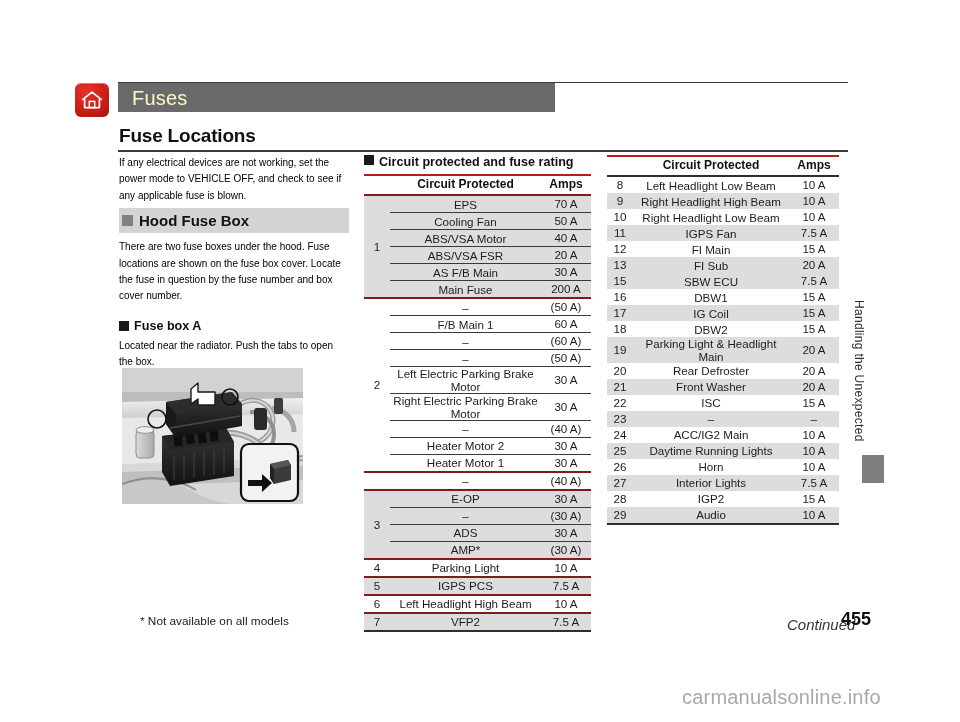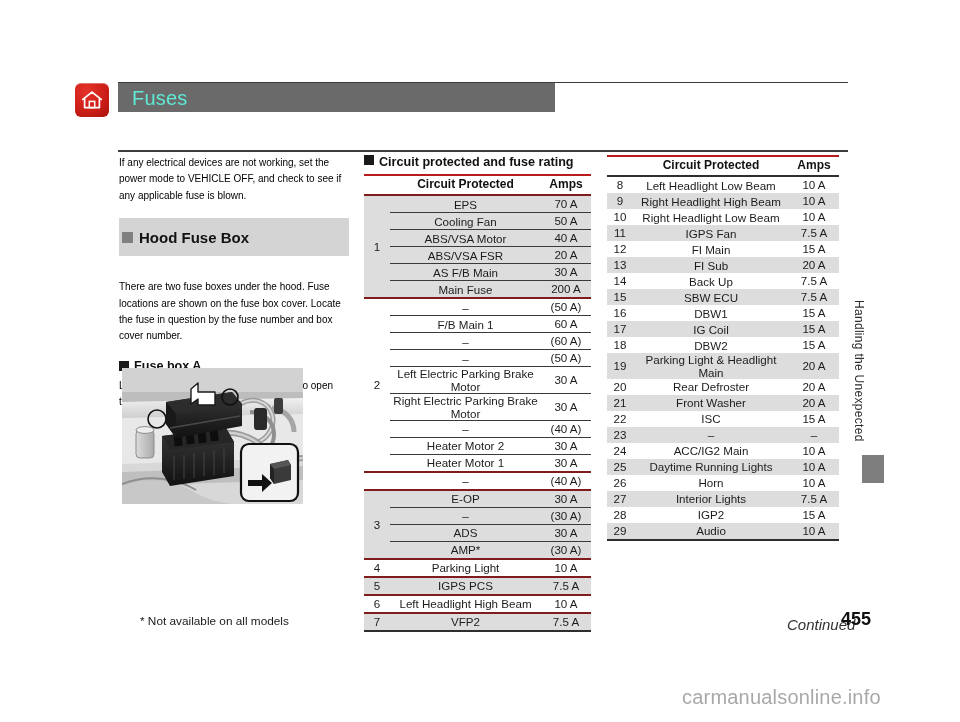--- a/index.html
+++ b/index.html
@@ -44,21 +44,21 @@
   .title-bar {
     position: absolute;
     left: 118px; top: 83px;
     width: 437px; height: 29px;
     background: #6a6a6a;
   }
   .title-bar .t {
     position: absolute;
     left: 14px; top: 4px;
     font-size: 20px;
-    color: #5eead4;
+    color: #fef9c3;
     letter-spacing: .2px;
   }
 
   
   .sec-title {
     position: absolute;
     left: 119px; top: 125px;
     font-size: 19px;
     font-weight: bold;
     color: #111;
@@ -75,27 +75,27 @@
   .col-left {
     position: absolute;
     left: 119px; top: 155px;
     width: 230px;
   }
   .para {
     font-size: 10px;
     line-height: 16.4px;
     color: #000000;
   }
-  .para.p2 { margin-top: 23px; }
+  .para.p2 { margin-top: 6px; }
   .para.p3 { margin-top: 5px; }
 
   .band {
-    margin-top: 14px;
+    margin-top: 4px;
     background: #d4d4d4;
-    height: 38px;
+    height: 25px;
     display: flex;
     align-items: center;
     padding-left: 3px;
   }
   .band .sq {
     width: 11px; height: 11px;
     background: #808080;
     margin-right: 6px;
     flex: none;
   }
@@ -243,20 +243,21 @@
       <path d="M3.6 8.6 L3.6 17.6 L18.4 17.6 L18.4 8.6" stroke="#fff" stroke-width="1.7" fill="none" stroke-linejoin="round"></path>
       <rect x="8.3" y="11.4" width="5.4" height="6.2" stroke="#fff" stroke-width="1.5" fill="none"></rect>
     </svg>
   </div>
 
   <div class="title-rule"></div>
   <div class="title-bar">
     <span class="t">Fuses</span>
   </div>
 
+  <div class="sec-title">Fuse Locations</div>
   <div class="sec-rule"></div>
 
   <div class="col-left">
     <div class="para">If any electrical devices are not working, set the power mode to VEHICLE OFF, and check to see if any applicable fuse is blown.</div>
 
     <div class="band">
       <span class="sq"></span>
       <span class="txt">Hood Fuse Box</span>
     </div>
 
@@ -497,25 +498,20 @@
         <tr class="body-row">
           <td class="r-no">12</td>
           <td class="r-cp tall">FI Main</td>
           <td class="r-am">15 A</td>
         </tr>
         <tr class="body-row shade">
           <td class="r-no">13</td>
           <td class="r-cp tall">FI Sub</td>
           <td class="r-am">20 A</td>
         </tr>
-        <tr class="body-row">
-          <td class="r-no">14</td>
-          <td class="r-cp tall">Back Up</td>
-          <td class="r-am">7.5 A</td>
-        </tr>
         <tr class="body-row shade">
           <td class="r-no">15</td>
           <td class="r-cp tall">SBW ECU</td>
           <td class="r-am">7.5 A</td>
         </tr>
         <tr class="body-row">
           <td class="r-no">16</td>
           <td class="r-cp tall">DBW1</td>
           <td class="r-am">15 A</td>
         </tr>

